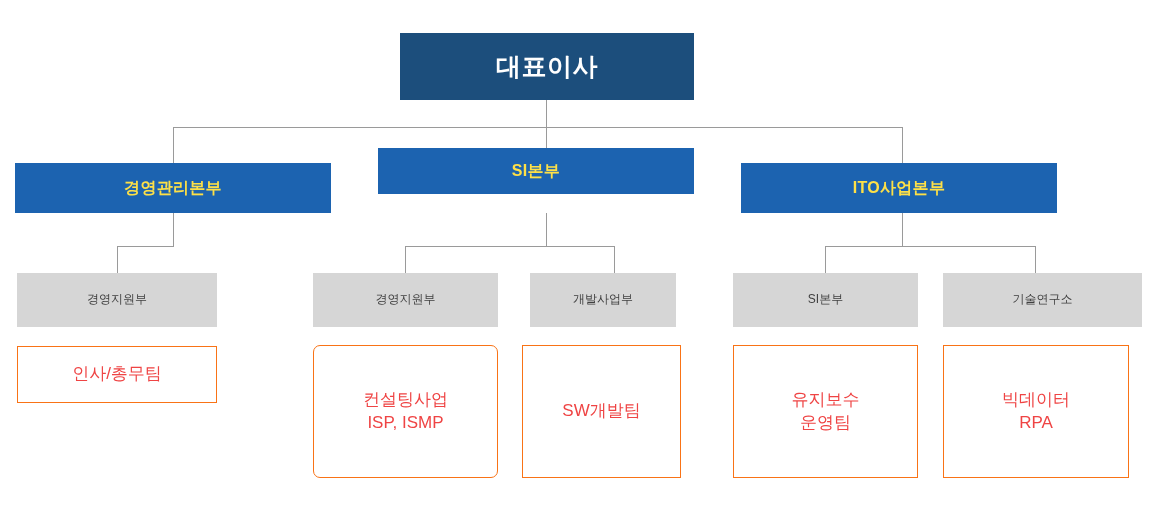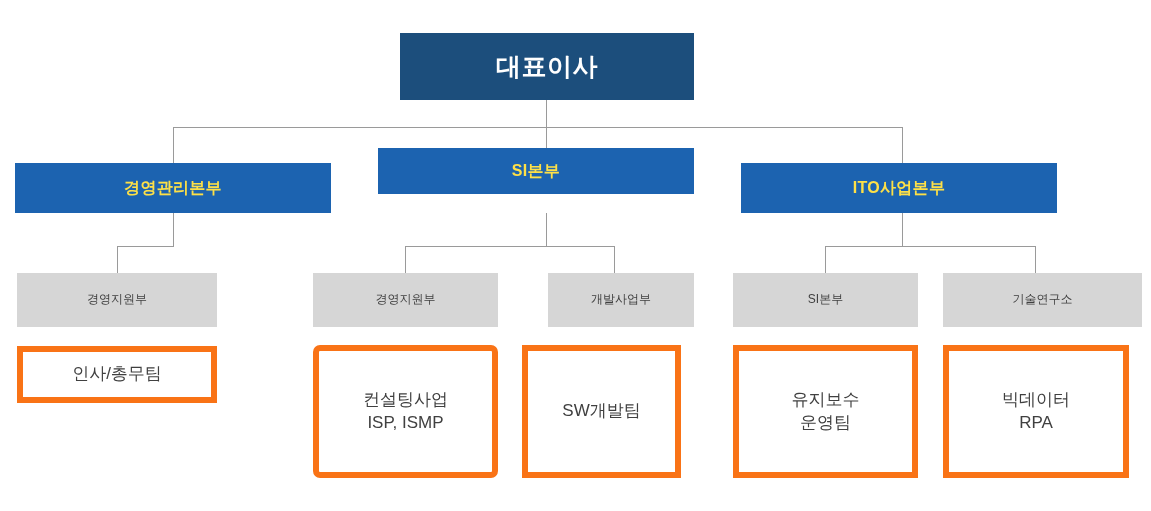--- a/index.html
+++ b/index.html
@@ -54,22 +54,22 @@
   .node.level3 {
     background: #D6D6D6;
     color: #404040;
     font-size: 12px;
     font-weight: normal;
   }
 
   
   .node.level4 {
     background: #ffffff;
-    border: 6px solid #f97316;
-    color: #404040;
+    border: 1px solid #f97316;
+    color: #ef4444;
     font-size: 17px;
     font-weight: normal;
   }
 
   
   .connector {
     position: absolute;
     background: #9A9A9A;
   }
   .connector.v { width: 1px; }
@@ -105,21 +105,21 @@
   <div class="node level2" style="left:15px; top:163px; width:316px; height:50px;">경영관리본부</div>
 
   <div class="node level2" style="left:378px; top:148px; width:316px; height:46px;">SI본부</div>
 
   <div class="node level2" style="left:741px; top:163px; width:316px; height:50px;">ITO사업본부</div>
 
   <div class="node level3" style="left:17px; top:273px; width:200px; height:54px;">경영지원부</div>
 
   <div class="node level3" style="left:313px; top:273px; width:185px; height:54px;">경영지원부</div>
 
-  <div class="node level3" style="left:548px; top:273px; width:146px; height:54px;">개발사업부</div>
+  <div class="node level3" style="left:530px; top:273px; width:146px; height:54px;">개발사업부</div>
 
   <div class="node level3" style="left:733px; top:273px; width:185px; height:54px;">SI본부</div>
 
   <div class="node level3" style="left:943px; top:273px; width:199px; height:54px;">기술연구소</div>
 
   <div class="node level4" style="left:17px; top:346px; width:200px; height:57px;">인사/총무팀</div>
 
   <div class="node level4" style="left:313px; top:345px; width:185px; height:133px;border-radius:7px;">컨설팅사업
 ISP, ISMP</div>
 

